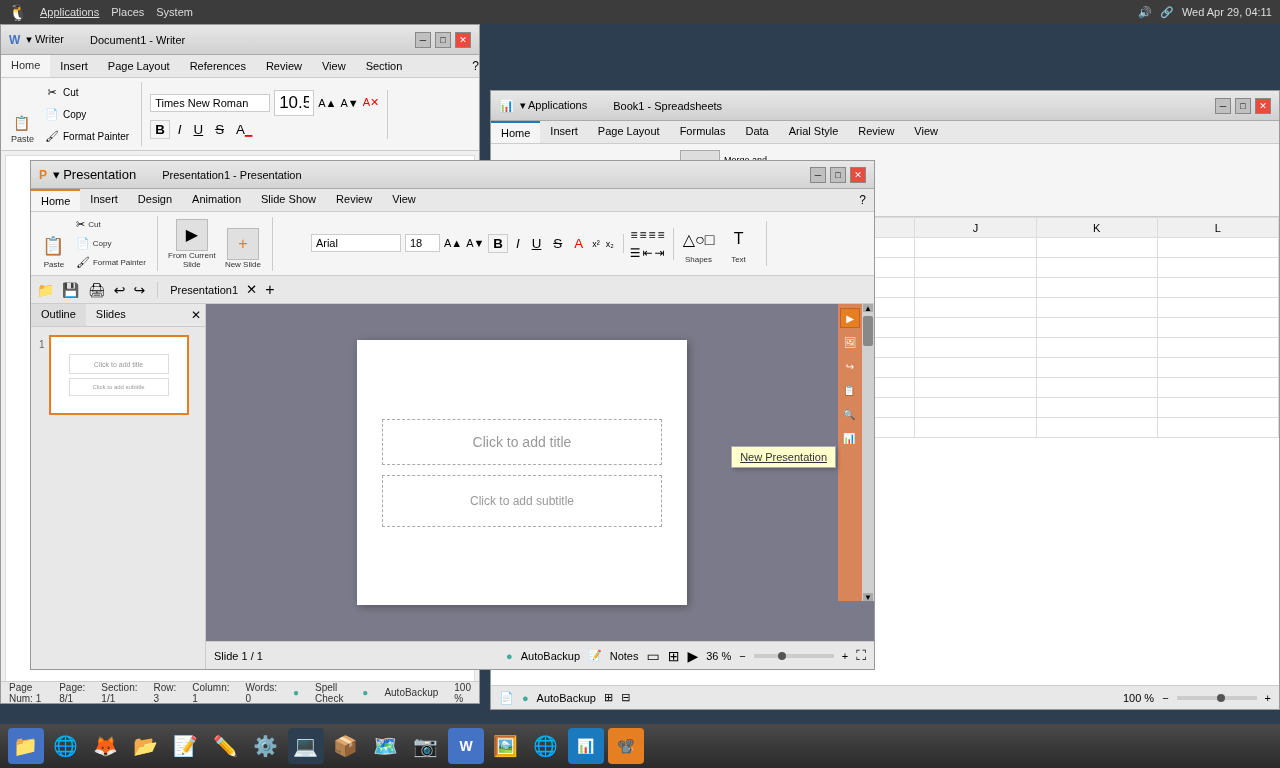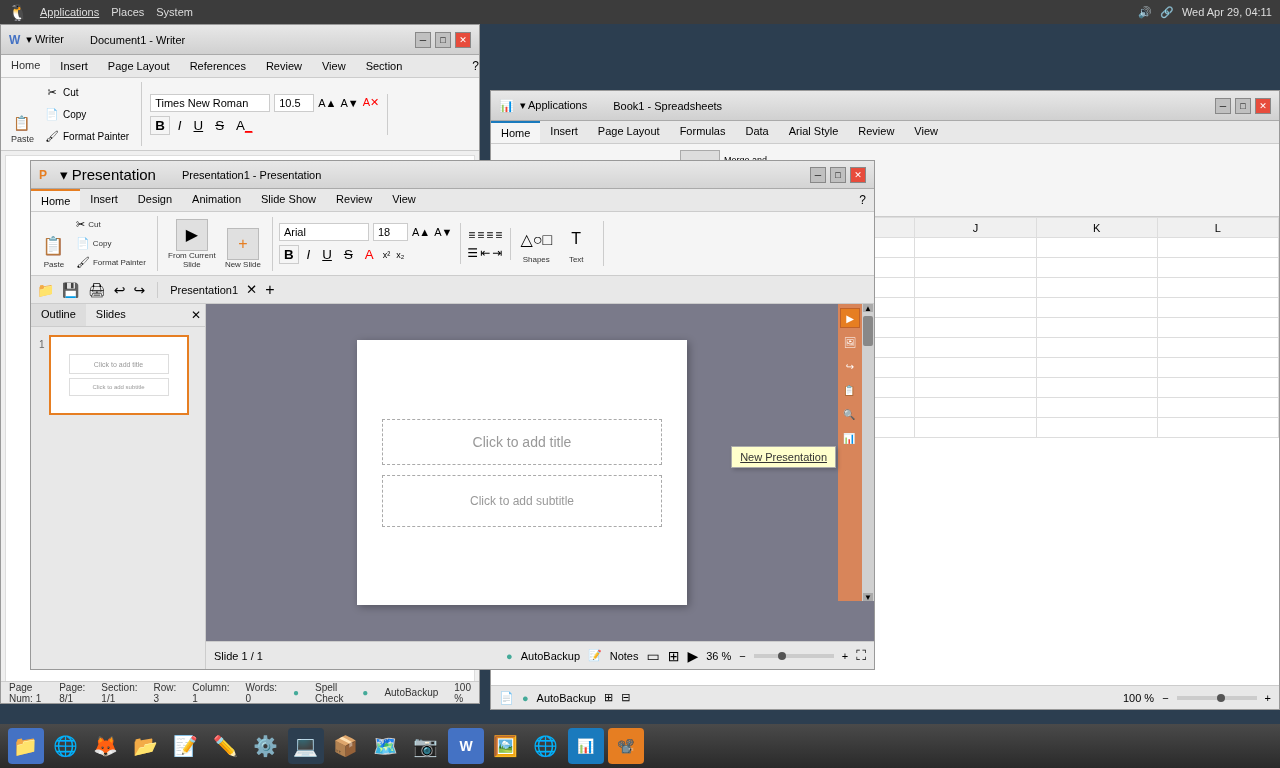--- a/index.html
+++ b/index.html
@@ -198,21 +198,21 @@
             <div class="toolbar-btn" style="flex-direction:row; gap:3px; min-width:auto;">
               <div class="toolbar-icon" style="width:16px; height:16px; font-size:11px;">🖌</div>
               <span style="font-size:10px;">Format Painter</span>
             </div>
           </div>
         </div>
 
         <div class="toolbar-group" style="flex-direction:column; align-items:flex-start; gap:4px;">
           <div class="font-selector">
             <input class="font-box" value="Times New Roman" style="font-size: 11px;">
-            <input class="size-box" value="10.5" style="font-size: 11px;">
+            <input class="size-box" value="10.5" style="font-size: 17px;">
             <button style="font-size:11px; background:none; border:none; cursor:pointer;">A▲</button>
             <button style="font-size:11px; background:none; border:none; cursor:pointer;">A▼</button>
             <button style="font-size:11px; background:none; border:none; cursor:pointer; color:red;">A✕</button>
           </div>
           <div style="display:flex; gap:4px; align-items:center;">
             <button style="font-weight:bold; background:none; border:1px solid #ccc; padding:1px 4px; cursor:pointer;">B</button>
             <button style="font-style:italic; background:none; border:none; cursor:pointer; padding:1px 4px;">I</button>
             <button style="text-decoration:underline; background:none; border:none; cursor:pointer; padding:1px 4px;">U</button>
             <button style="background:none; border:none; cursor:pointer; padding:1px 4px; text-decoration:line-through;">S</button>
             <button style="background:none; border:none; cursor:pointer; padding:1px 4px;">A<span style="text-decoration:underline; color:red;">_</span></button>
@@ -426,21 +426,21 @@
           <span style="cursor:pointer;">+</span>
         </div>
       </div>
     </div>
   </div>
 
   <div class="presentation-window">
     <div class="pres-titlebar">
       <div class="titlebar-left">
         <span style="color:#e67e22; font-weight:bold;">P</span>
-        <span style="font-size:15px;margin-left:7px;">▾ Presentation</span>
+        <span style="font-size:13px;">▾ Presentation</span>
         <span style="font-size:11px; margin-left:20px;">Presentation1 - Presentation</span>
       </div>
       <div class="titlebar-controls">
         <div class="ctrl-btn">─</div>
         <div class="ctrl-btn">□</div>
         <div class="ctrl-btn" style="background:#e74c3c; color:white;">✕</div>
       </div>
     </div>
 
     <div class="pres-ribbon">
@@ -484,21 +484,21 @@
           <div class="pres-btn">
             <div style="width:32px; height:32px; background:#e0e0e0; border:1px solid #bbb; display:flex; align-items:center; justify-content:center; font-size:16px;">▶</div>
             <span class="pres-btn-label" style="max-width:50px; text-align:center;">From Current Slide</span>
           </div>
           <div class="pres-btn">
             <div style="width:32px; height:32px; background:#e0e0e0; border:1px solid #bbb; display:flex; align-items:center; justify-content:center; font-size:16px; color:#e67e22;">+</div>
             <span class="pres-btn-label">New Slide</span>
           </div>
         </div>
 
-        <div class="pres-group" style="flex-direction:column; gap:4px; align-items:flex-start;">
+        <div class="pres-group" style="gap:4px; align-items:flex-start;margin-left:32px;">
           <div style="display:flex; gap:4px; align-items:center;">
             <input style="border: 1px solid rgb(204, 204, 204); padding: 2px 4px; font-size: 11px; width: 90px; background: white;" value="Arial">
             <input style="border: 1px solid rgb(204, 204, 204); padding: 2px 4px; font-size: 11px; width: 35px; background: white;" value="18">
             <button style="background:none; border:none; cursor:pointer; font-size:11px;">A▲</button>
             <button style="background:none; border:none; cursor:pointer; font-size:11px;">A▼</button>
           </div>
           <div style="display:flex; gap:4px; align-items:center;">
             <button style="font-weight:bold; background:none; border:1px solid #ccc; padding:1px 4px; cursor:pointer;">B</button>
             <button style="font-style:italic; background:none; border:none; cursor:pointer; padding:1px 4px;">I</button>
             <button style="text-decoration:underline; background:none; border:none; cursor:pointer; padding:1px 4px;">U</button>

